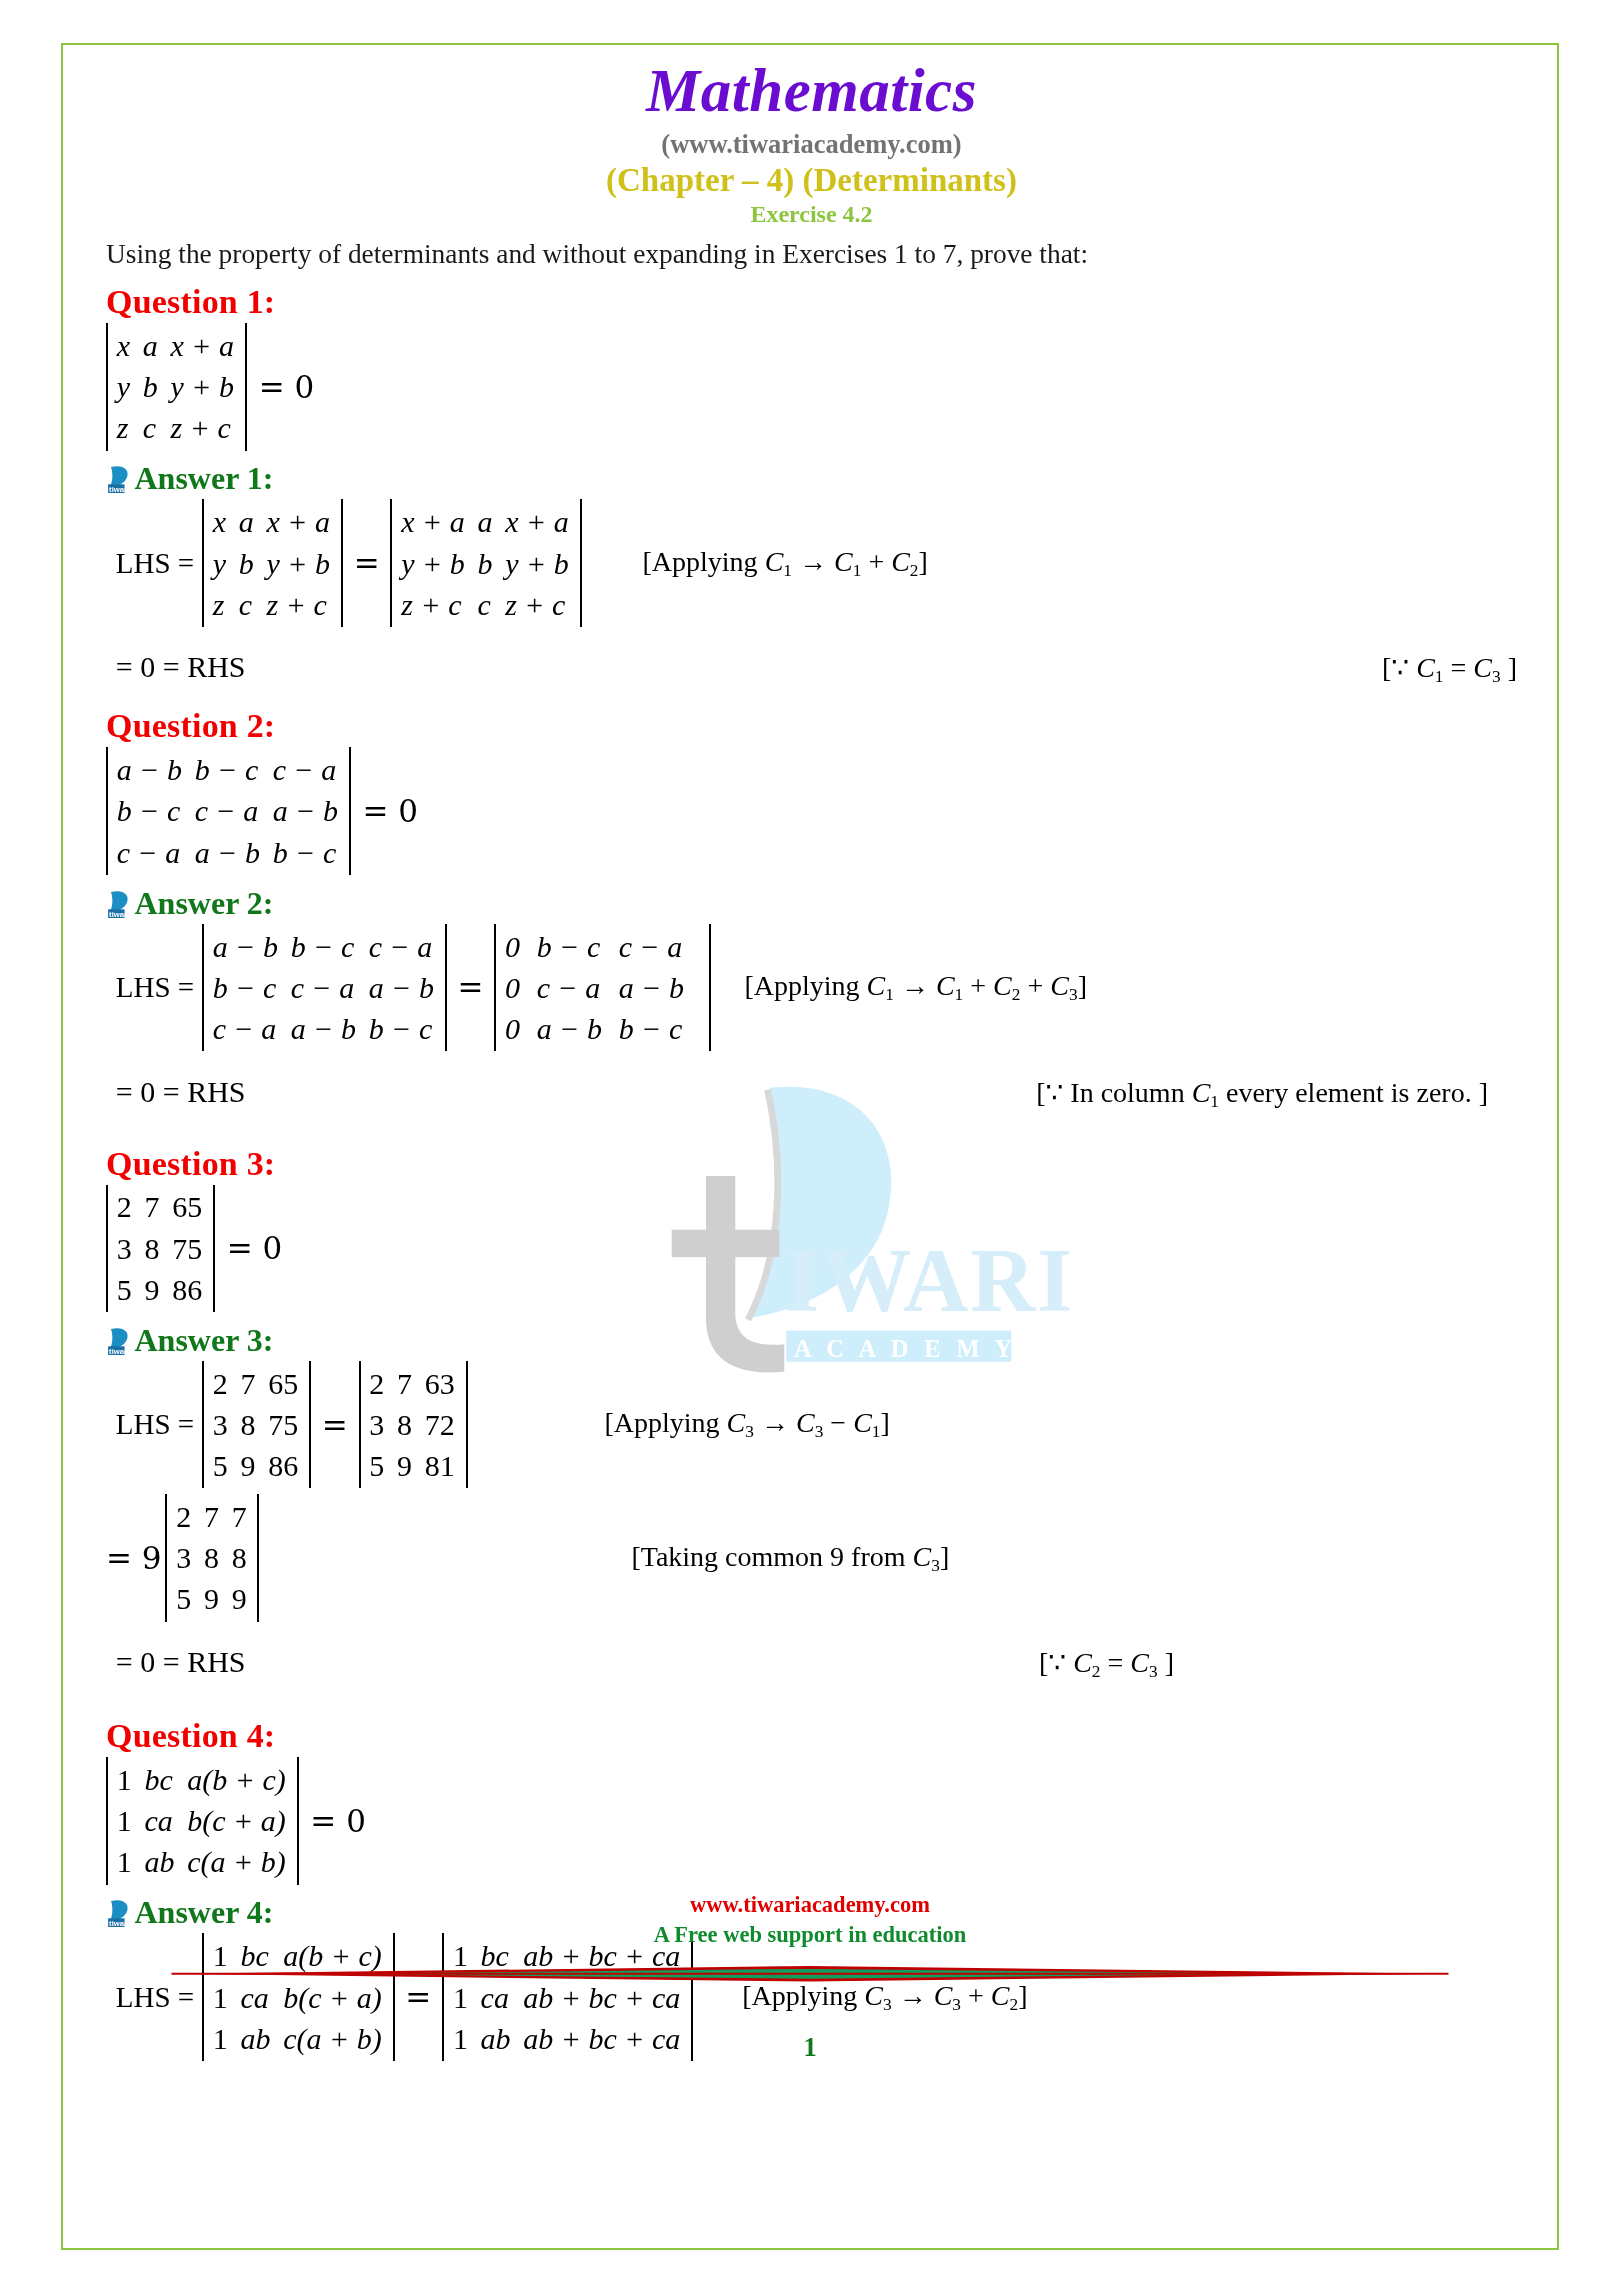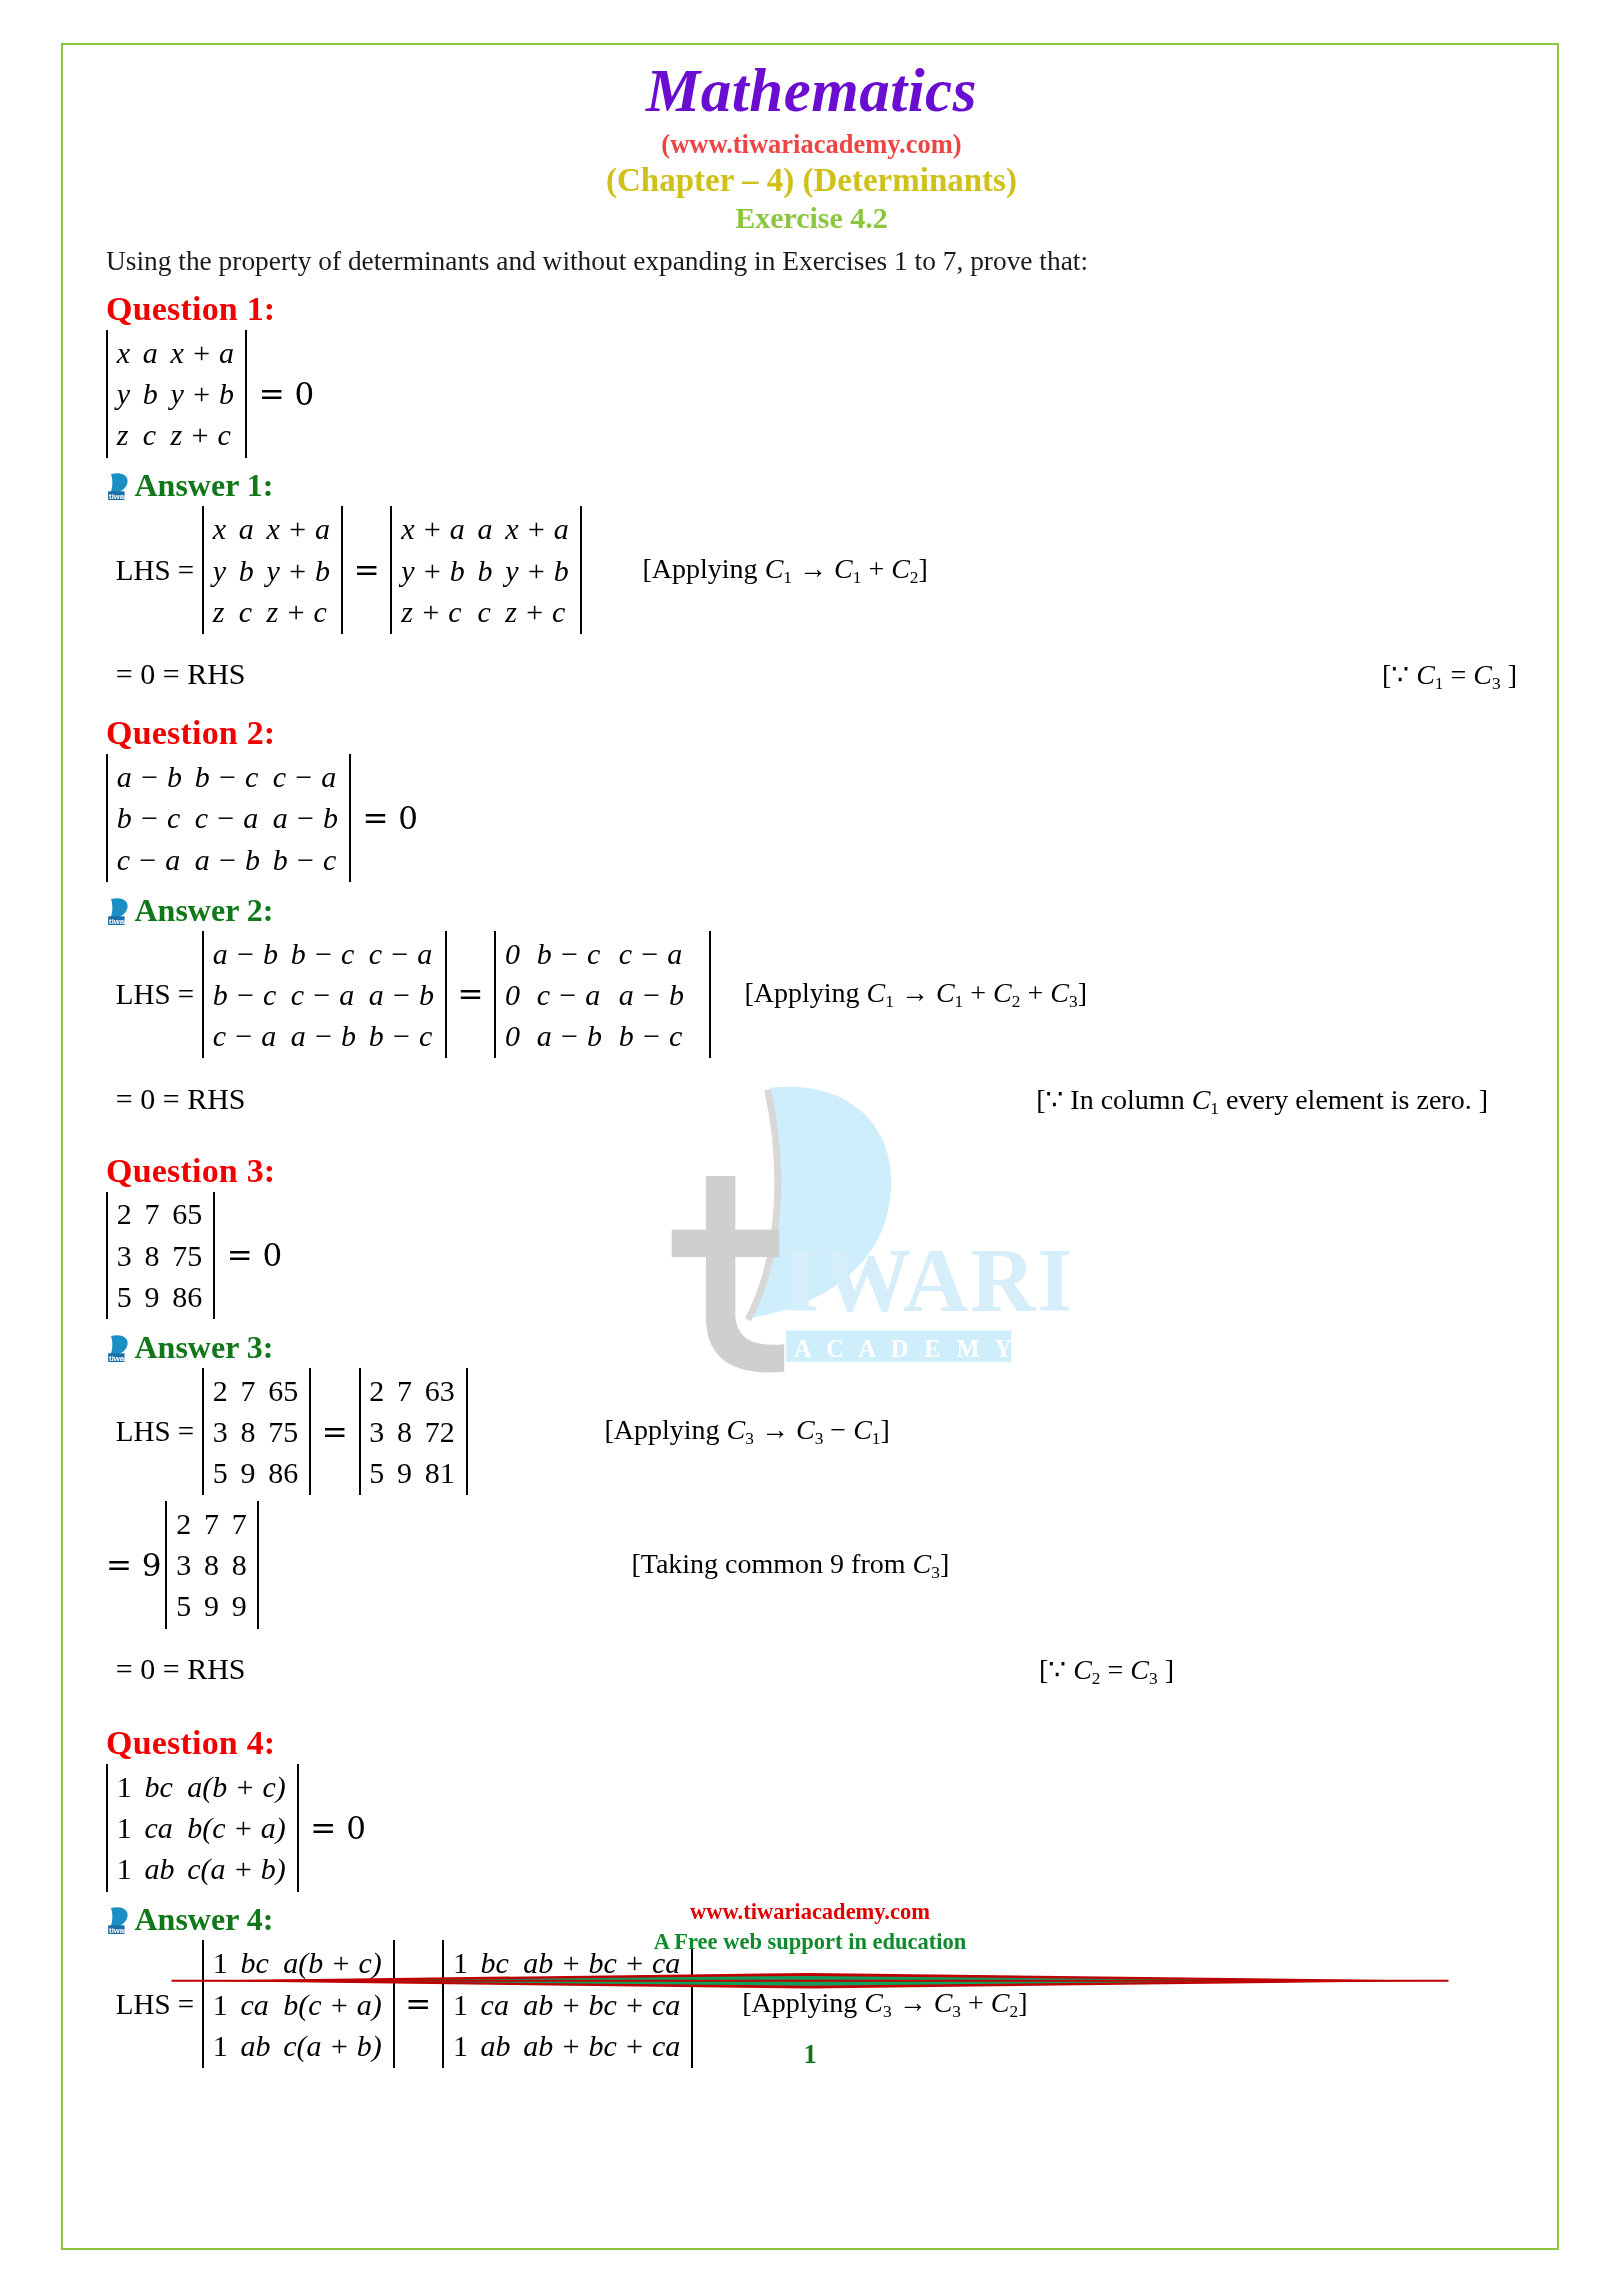--- a/index.html
+++ b/index.html
@@ -15,33 +15,33 @@
     position:absolute;left:106px;top:59px;width:1411px;
   }
 
   
   .hdr-title{
     text-align:center;font-style:italic;font-weight:bold;
     font-size:61px;color:#6a0dd0;line-height:1.05;letter-spacing:0.5px;
     font-family:"Liberation Serif", serif;
   }
   .hdr-site{
-    text-align:center;font-weight:bold;font-size:26.5px;color:#ef4444;
+    text-align:center;font-weight:bold;font-size:26.5px;color:#737373;
     margin-top:5.9px;
   }
   .hdr-chapter{
     text-align:center;font-weight:bold;font-size:33px;color:#cfc01a;
     margin-top:2px;
   }
   .hdr-class{
     text-align:center;font-weight:bold;font-size:26.5px;color:#f20000;
     margin-top:2px;
   }
   .hdr-exercise{
-    text-align:center;font-weight:bold;font-size:30px;color:#8cc63f;
+    text-align:center;font-weight:bold;font-size:24px;color:#8cc63f;
     margin-top:2px;
   }
 
   
   .intro{
     font-size:27.4px;color:#1a1a1a;line-height:1.22;margin-top:9.8px;
     max-width:1171px;
   }
   .q-head{
     font-size:34px;font-weight:bold;color:#f20000;

